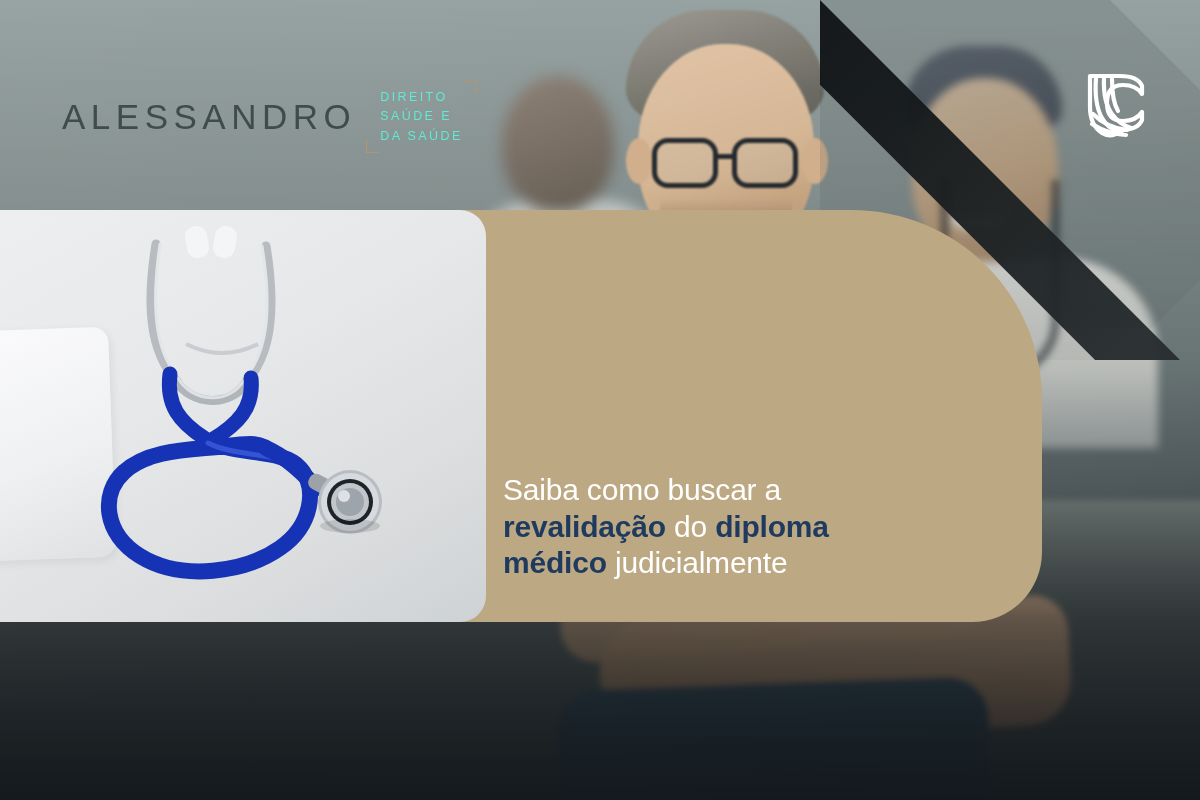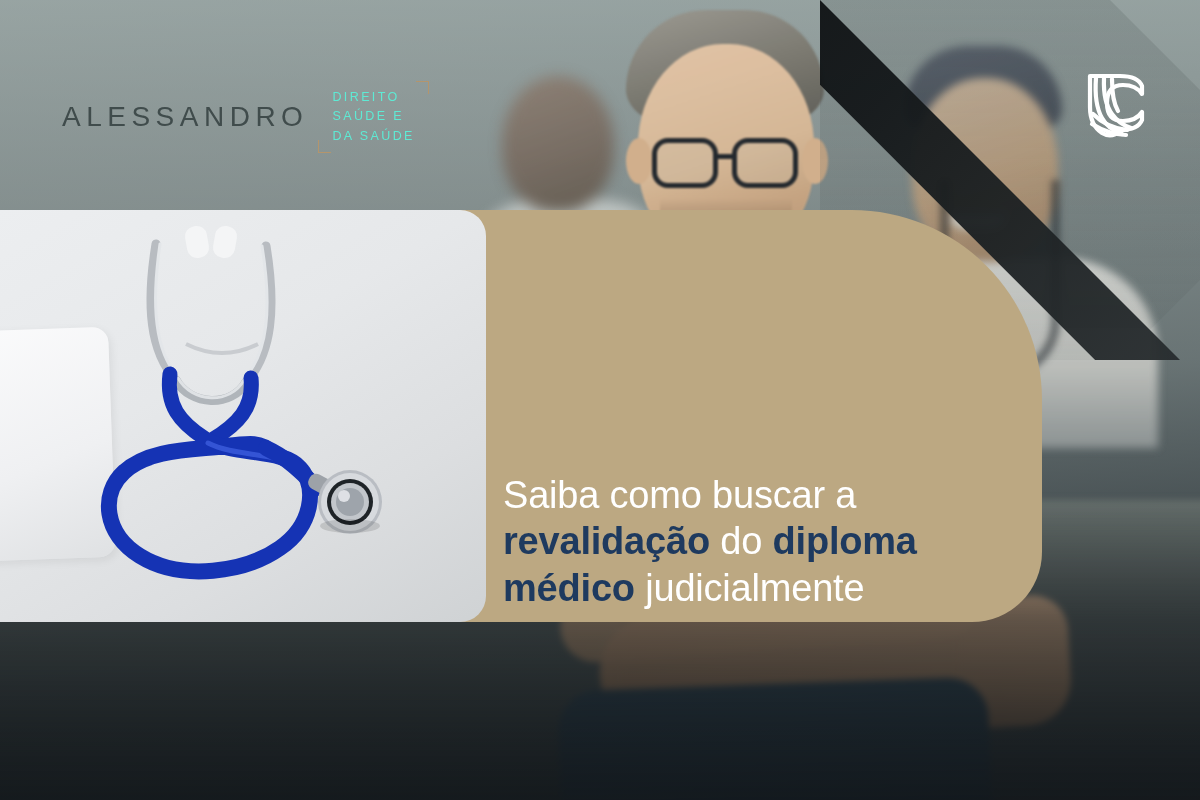--- a/index.html
+++ b/index.html
@@ -179,21 +179,21 @@
   }
 
   
   .brand {
     position:absolute; left:62px; top:84px;
     display:flex; align-items:center; gap:18px;
   }
   .brand-words {
     display:flex; flex-direction:column; gap:2px;
     color:#404c4c;
-    font-size:28px; font-weight:400;
+    font-size:35px; font-weight:400;
     letter-spacing:5.5px;
     line-height:1.12;
   }
   .brand-line2 { padding-left:26px; }
   .brand-tag {
     position:relative;
     color:#5eead4;
     font-size:12.5px; letter-spacing:2.4px; line-height:1.55;
     font-weight:400;
     padding:4px 10px 4px 6px;
@@ -236,21 +236,21 @@
   
   .headline {
     position:absolute; left:503px; top:258px;
     font-size:46px; font-weight:700;
     color:#1e3a5f;
     letter-spacing:-0.3px;
     white-space:nowrap;
   }
   .subhead {
     position:absolute; left:503px; top:472px;
-    font-size:38px; font-weight:400;
+    font-size:30px; font-weight:400;
     color:#ffffff;
     line-height:1.22;
     letter-spacing:-0.2px;
     white-space:nowrap;
   }
   .subhead b { font-weight:700; color:#1e3a5f; }
 </style>
 </head>
 <body>
 

